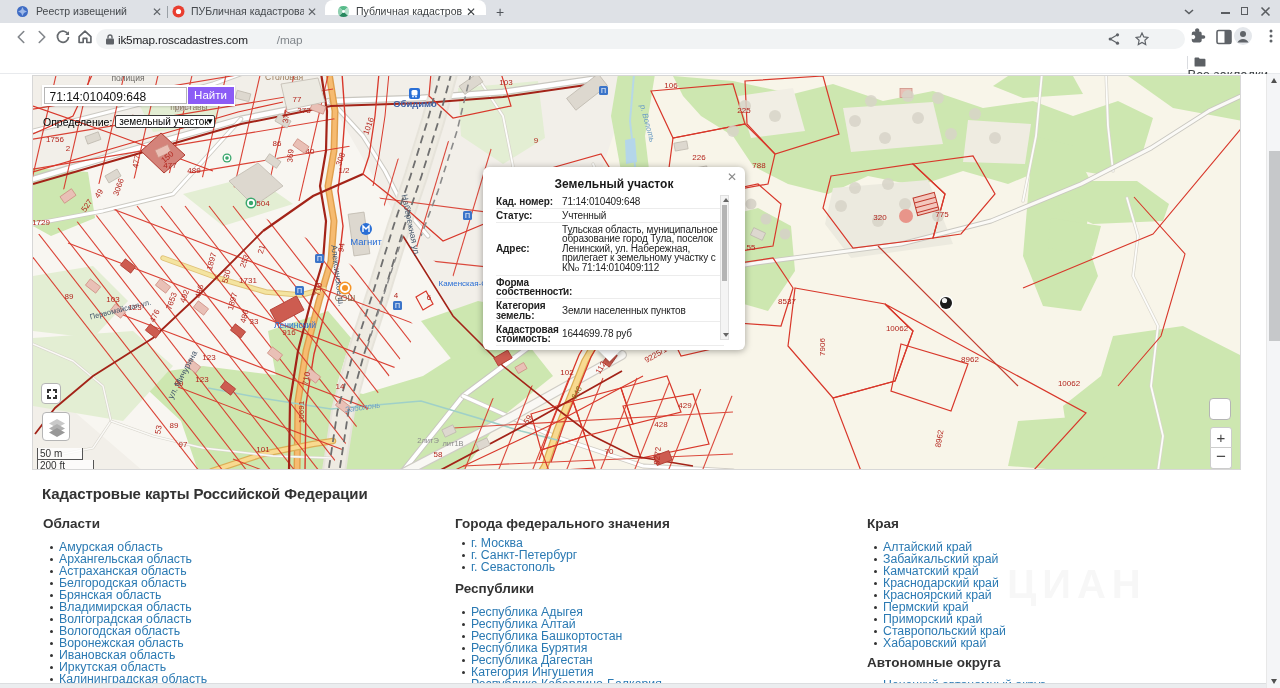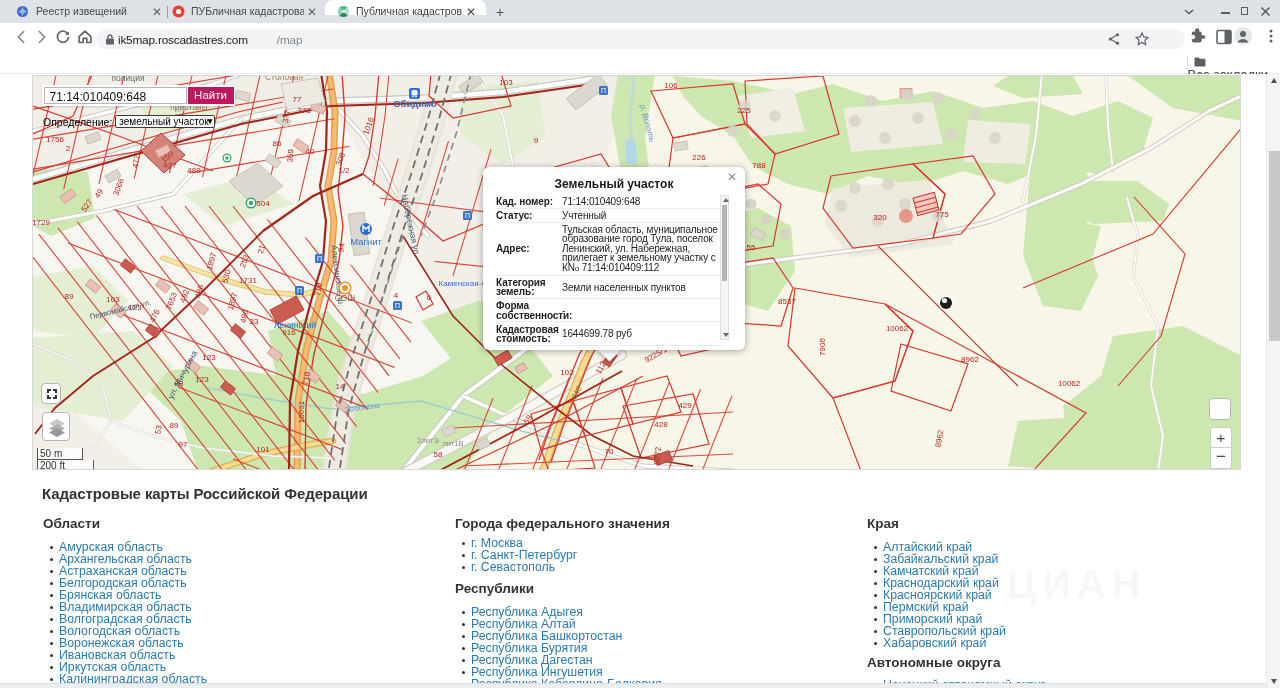--- a/index.html
+++ b/index.html
@@ -20,21 +20,21 @@
 #urltxt .gr{color:#80868b;margin-left:29px;}
 #bookbar{position:absolute;left:0;top:52px;width:1280px;height:22px;background:#fff;border-bottom:1px solid #e8eaed;}
 #allbm{position:absolute;right:12px;top:15px;font-size:13px;color:#3c4043;text-align:center;}
 
 #page{position:absolute;left:0;top:74px;width:1280px;height:614px;background:#fff;}
 #map{position:absolute;left:32px;top:1px;width:1209px;height:395px;border:1px solid #d7d7d7;overflow:hidden;background:#f2efe9;}
 
 #searchrow{position:absolute;left:9px;top:9px;z-index:30;background:#fff;padding:1.5px;box-shadow:0 1px 2px rgba(0,0,0,0.15);}
 #searchinp{display:inline-block;width:143px;height:17px;background:#fff;border:1px solid #b5b5b5;
   font-size:12px;color:#111;padding:2px 4px 0 5px;vertical-align:top;}
-#searchbtn{display:inline-block;width:46px;height:17px;background:#be185d;color:#fff;font-size:11.5px;
+#searchbtn{display:inline-block;width:46px;height:17px;background:#8b5cf6;color:#fff;font-size:11.5px;
   text-align:center;padding-top:2.5px;vertical-align:top;margin-left:1px;}
 #defrow{position:absolute;left:10px;top:39px;z-index:30;font-size:10.5px;color:#000;display:flex;white-space:nowrap;align-items:center;}
 #defsel{display:inline-block;width:100px;height:13px;background:#fff;border:1.5px solid #3a3a3a;border-radius:2px;
   font-size:10px;line-height:11px;padding:0 2px 0 3px;margin-left:3px;position:relative;}
 #defsel .arr{position:absolute;right:2px;top:0px;font-weight:bold;font-size:9px;float:none;}
 
 #popup{position:absolute;left:450px;top:91px;width:262px;height:183px;background:#fff;border-radius:6px;
   box-shadow:0 1px 7px rgba(0,0,0,0.35);z-index:40;font-size:10px;color:#222;}
 #popup .x{position:absolute;right:8px;top:3px;color:#8a8a8a;font-size:12px;}
 #popup h3{margin:0;text-align:center;font-size:12px;color:#1a1a1a;padding-top:10px;}
@@ -642,26 +642,26 @@
           </div>
         <div class="prow">
             <div class="l">Статус:</div>
             <div class="v">Учтенный</div>
           </div>
         <div class="prow">
             <div class="l" style="align-self:center;">Адрес:</div>
             <div class="v">Тульская область, муниципальное образование город Тула, поселок Ленинский, ул. Набережная, прилегает к земельному участку с КN<span style="font-size:8px">о</span> 71:14:010409:112</div>
           </div>
         <div class="prow">
+            <div class="l">Форма собственности:</div>
+            <div class="v" style="align-self:center;">-</div>
+          </div>
+        <div class="prow">
             <div class="l">Категория земель:</div>
             <div class="v" style="align-self:center;">Земли населенных пунктов</div>
-          </div>
-        <div class="prow">
-            <div class="l">Форма собственности:</div>
-            <div class="v" style="align-self:center;">-</div>
           </div>
         <div class="prow">
             <div class="l">Кадастровая стоимость:</div>
             <div class="v" style="align-self:center;">1644699.78 руб</div>
           </div>
         <div class="prow">
             <div class="l">Уточненная</div>
             <div class="v"></div>
           </div>
       </div>
@@ -717,21 +717,21 @@
           <li>г. Санкт-Петербург</li>
           <li>г. Севастополь</li>
       </ul>
       <div class="colh" style="">Республики</div>
       <ul class="lnk" style="margin-top:10px;">
         <li>Республика Адыгея</li>
           <li>Республика Алтай</li>
           <li>Республика Башкортостан</li>
         <li>Республика Бурятия</li>
           <li>Республика Дагестан</li>
-          <li>Республика Ингушетия</li>
+          <li>Категория Ингушетия</li>
         <li>Республика Кабардино-Балкария</li>
       </ul>
     </div>
     <div class="col" style="left:855px;">
       <div class="colh">Края</div>
       <ul class="lnk" style="margin-top:10px;">
         <li>Алтайский край</li>
           <li>Забайкальский край</li>
           <li>Камчатский край</li>
         <li>Краснодарский край</li>

